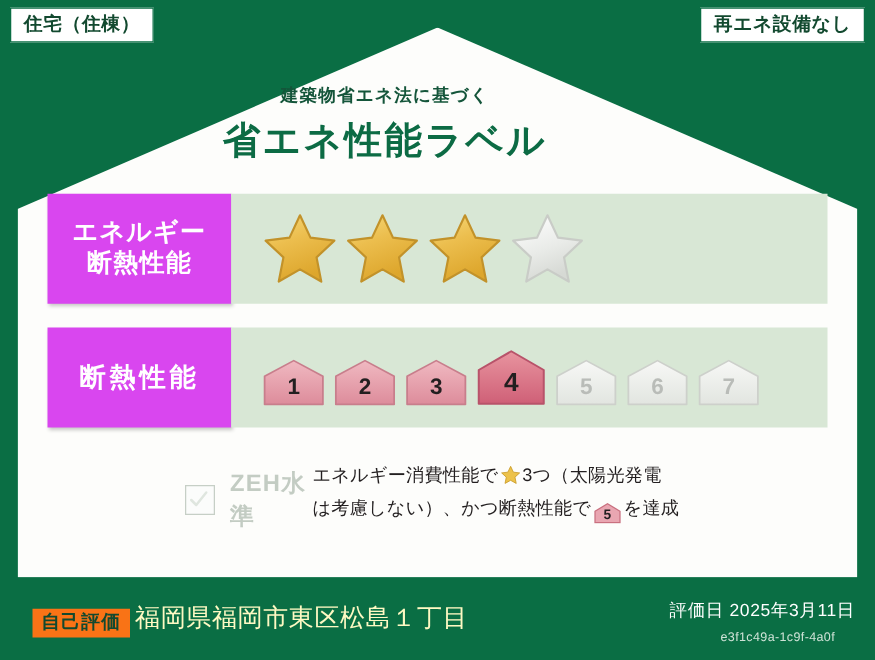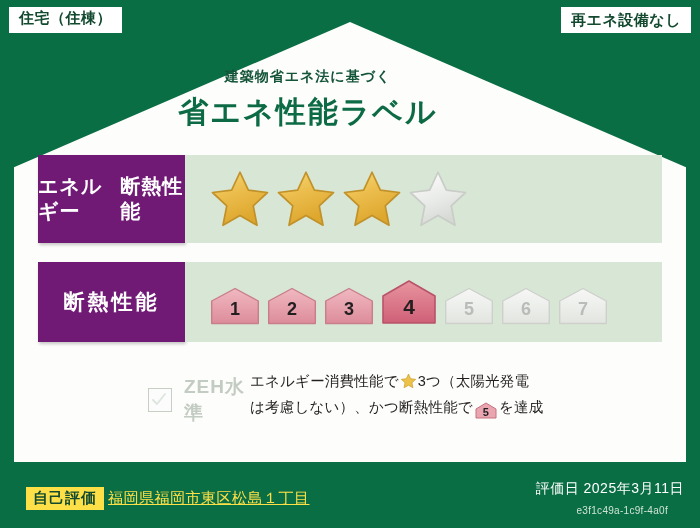--- a/index.html
+++ b/index.html
@@ -23,21 +23,21 @@
     border:1px solid #0a6e44;
     color:#12492f;
     font-weight:bold;
     font-size:15px;
     letter-spacing:.5px;
     padding:5px 10px 6px;
     line-height:1;
     z-index:6;
     white-space:nowrap;
   }
-  .tag-left{left:8px;top:6px;font-family:Liberation Mono, monospace;}
+  .tag-left{left:8px;top:6px;}
   .tag-right{right:8px;top:6px;}
 
   
   .house{
     position:absolute;
     left:14px;top:22px;
     width:672px;height:440px;
     background:#fdfdfb;
     clip-path:polygon(50% 0%, 100% 33%, 100% 100%, 0% 100%, 0% 33%);
     z-index:2;
@@ -59,24 +59,24 @@
 
   
   .row{
     position:absolute;left:38px;width:624px;
     display:flex;align-items:stretch;z-index:5;
   }
   .row-energy{top:155px;height:88px;}
   .row-insul{top:262px;height:80px;}
 
   .row-label{
-    background:#701a75;
+    background:#d946ef;
     color:#ffffff;
     font-weight:bold;
-    display:flex;flex-direction:row;
+    display:flex;flex-direction:column;
     align-items:center;justify-content:center;
     box-sizing:border-box;
     box-shadow:1px 2px 3px rgba(0,0,0,.22);
     flex:0 0 auto;
   }
   .row-energy .row-label{width:147px;font-size:20px;line-height:1.25;letter-spacing:1px;}
   .row-insul  .row-label{width:147px;font-size:21px;letter-spacing:3px;}
   .row-label span{display:block;}
 
   .row-body{
@@ -144,28 +144,28 @@
     color:#231f20;line-height:20px;
   }
 
   
   .footer{
     position:absolute;left:0;bottom:0;width:700px;height:62px;
     z-index:7;
   }
   .self-eval{
     position:absolute;left:26px;bottom:18px;
-    background:#fde047;color:#12492f;
+    background:#f97316;color:#12492f;
     font-weight:bold;font-size:15px;
     padding:3px 7px 4px;line-height:1.1;
     letter-spacing:1px;
   }
   .address{
     position:absolute;left:108px;bottom:20px;
-    color:#fde047;font-size:15px;letter-spacing:.5px;text-decoration:underline;
+    color:#fef9c3;font-size:20px;letter-spacing:.5px;
   }
   .eval-date{
     position:absolute;right:16px;bottom:30px;
     color:#ffffff;font-size:14px;letter-spacing:.5px;
     text-align:left;
   }
   .eval-id{
     position:absolute;right:32px;bottom:12px;
     color:#cfe3d7;font-size:10px;letter-spacing:.3px;
     text-align:right;

